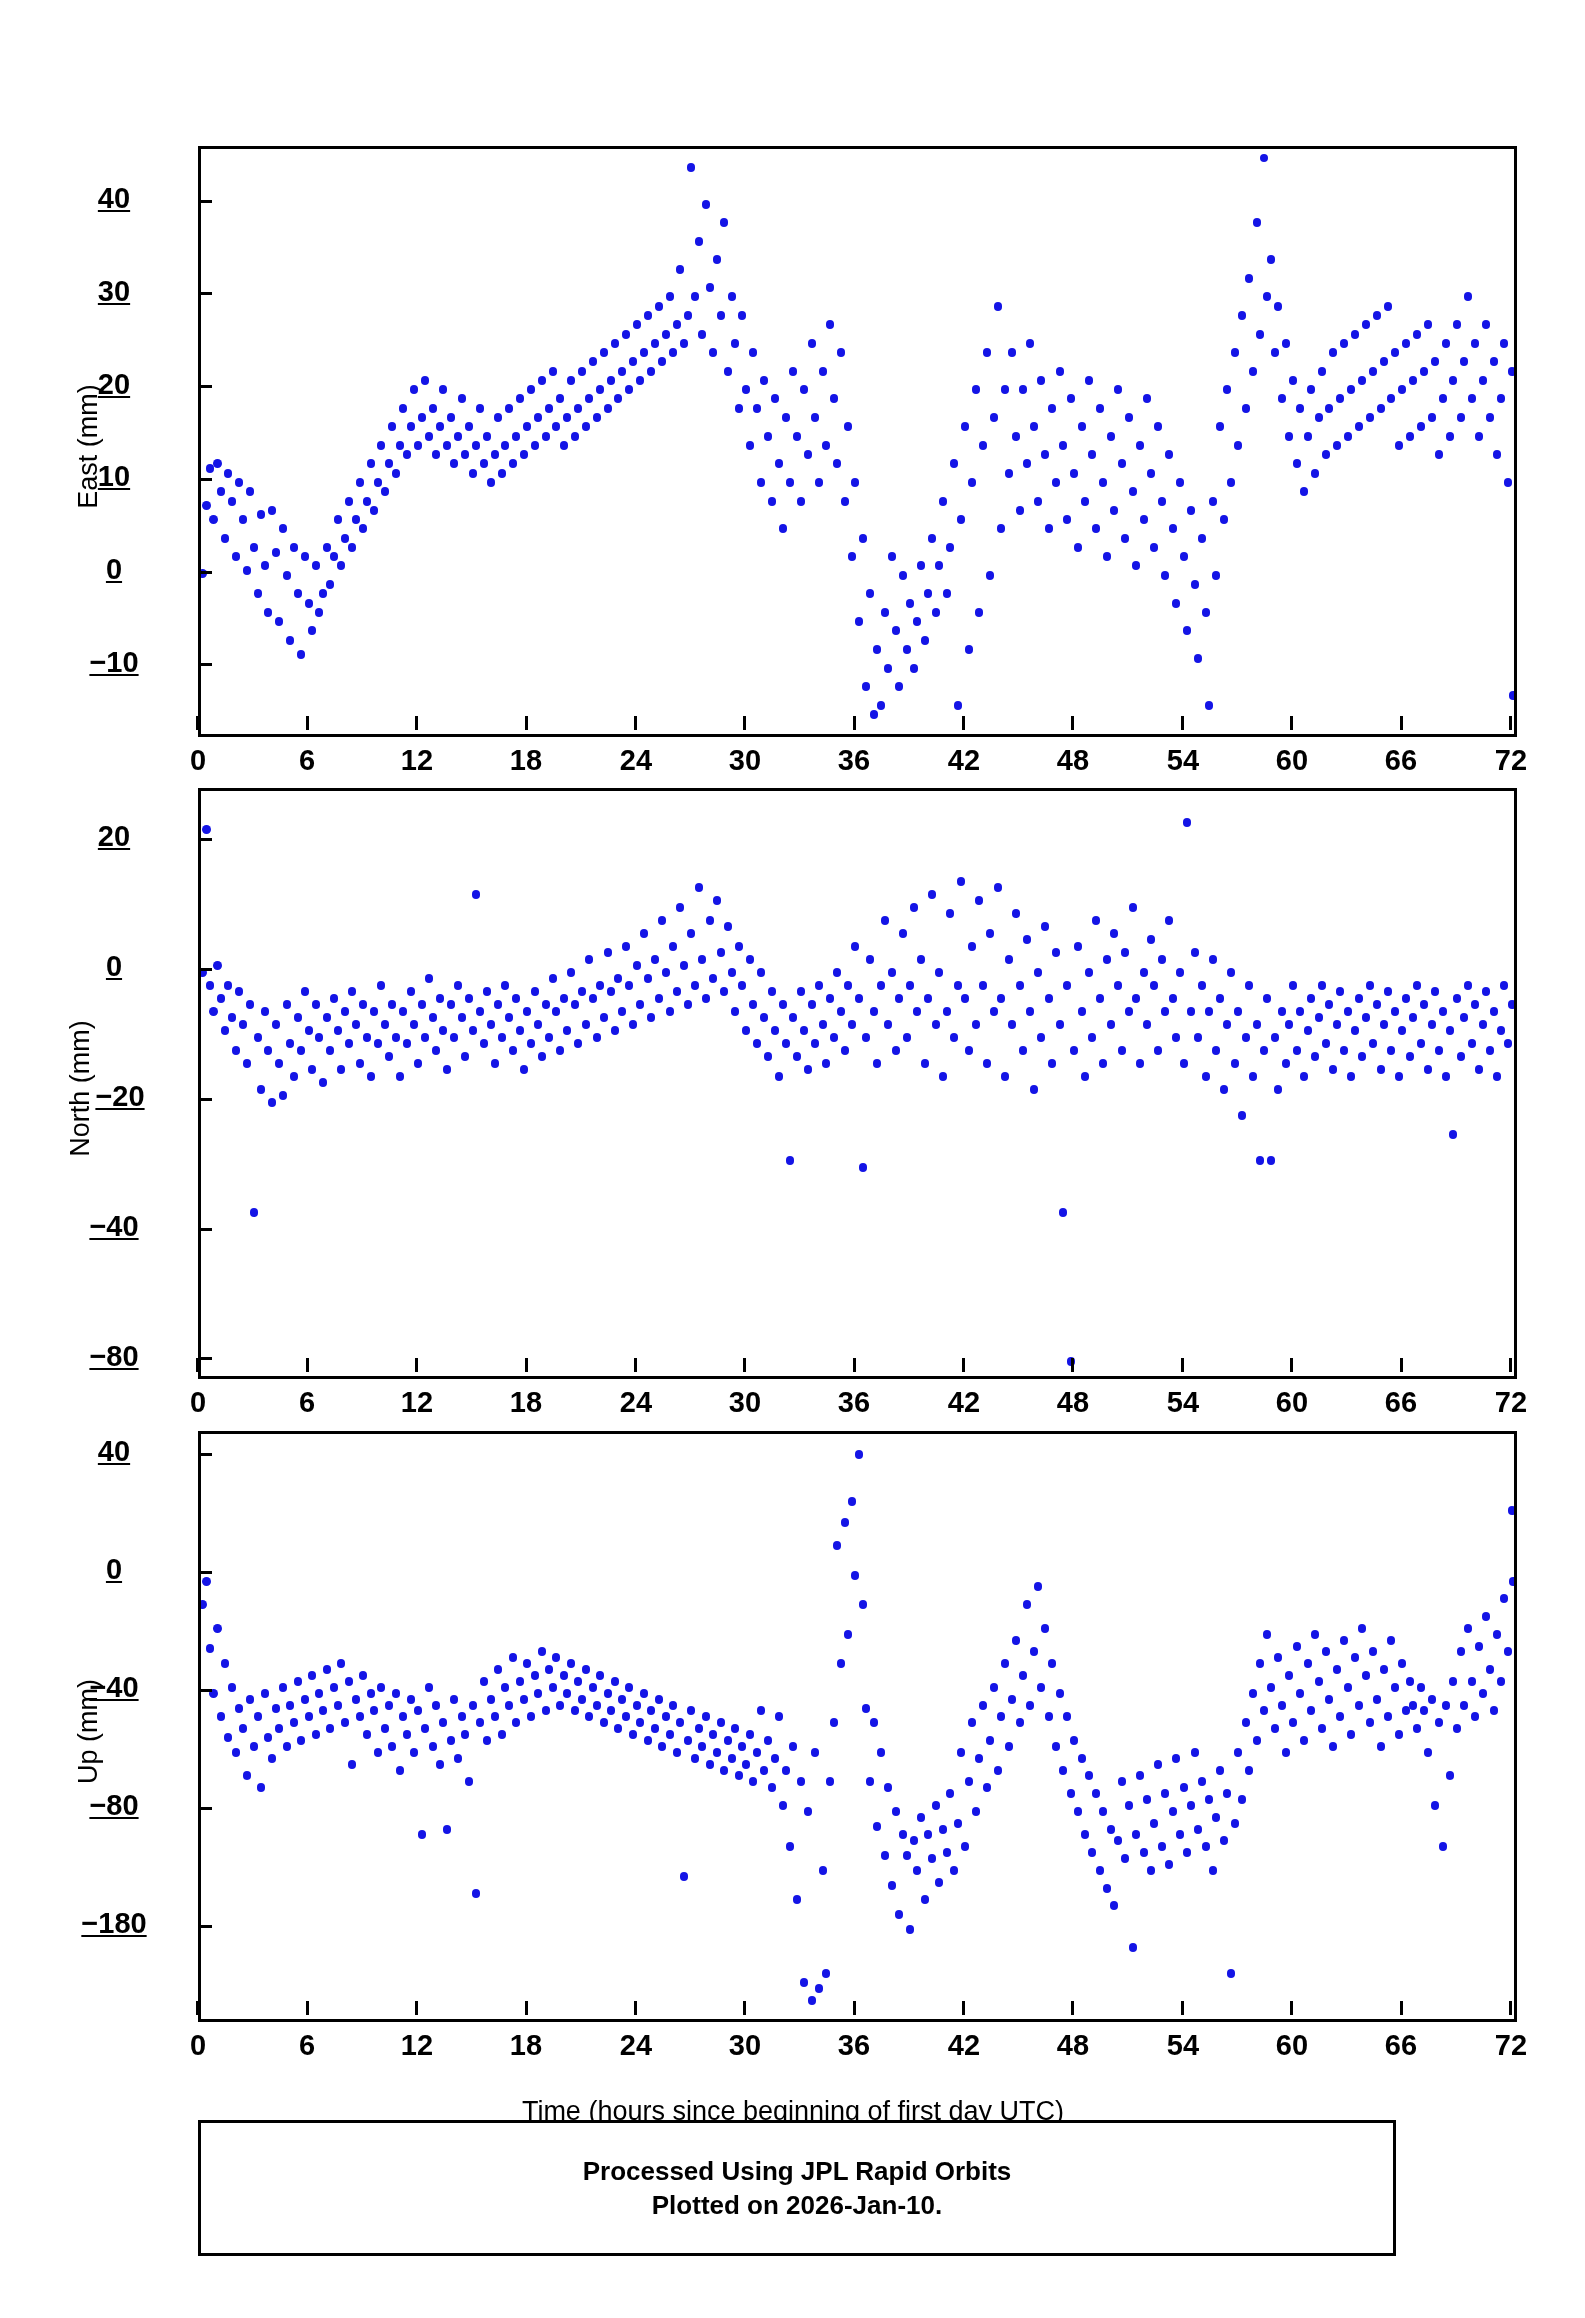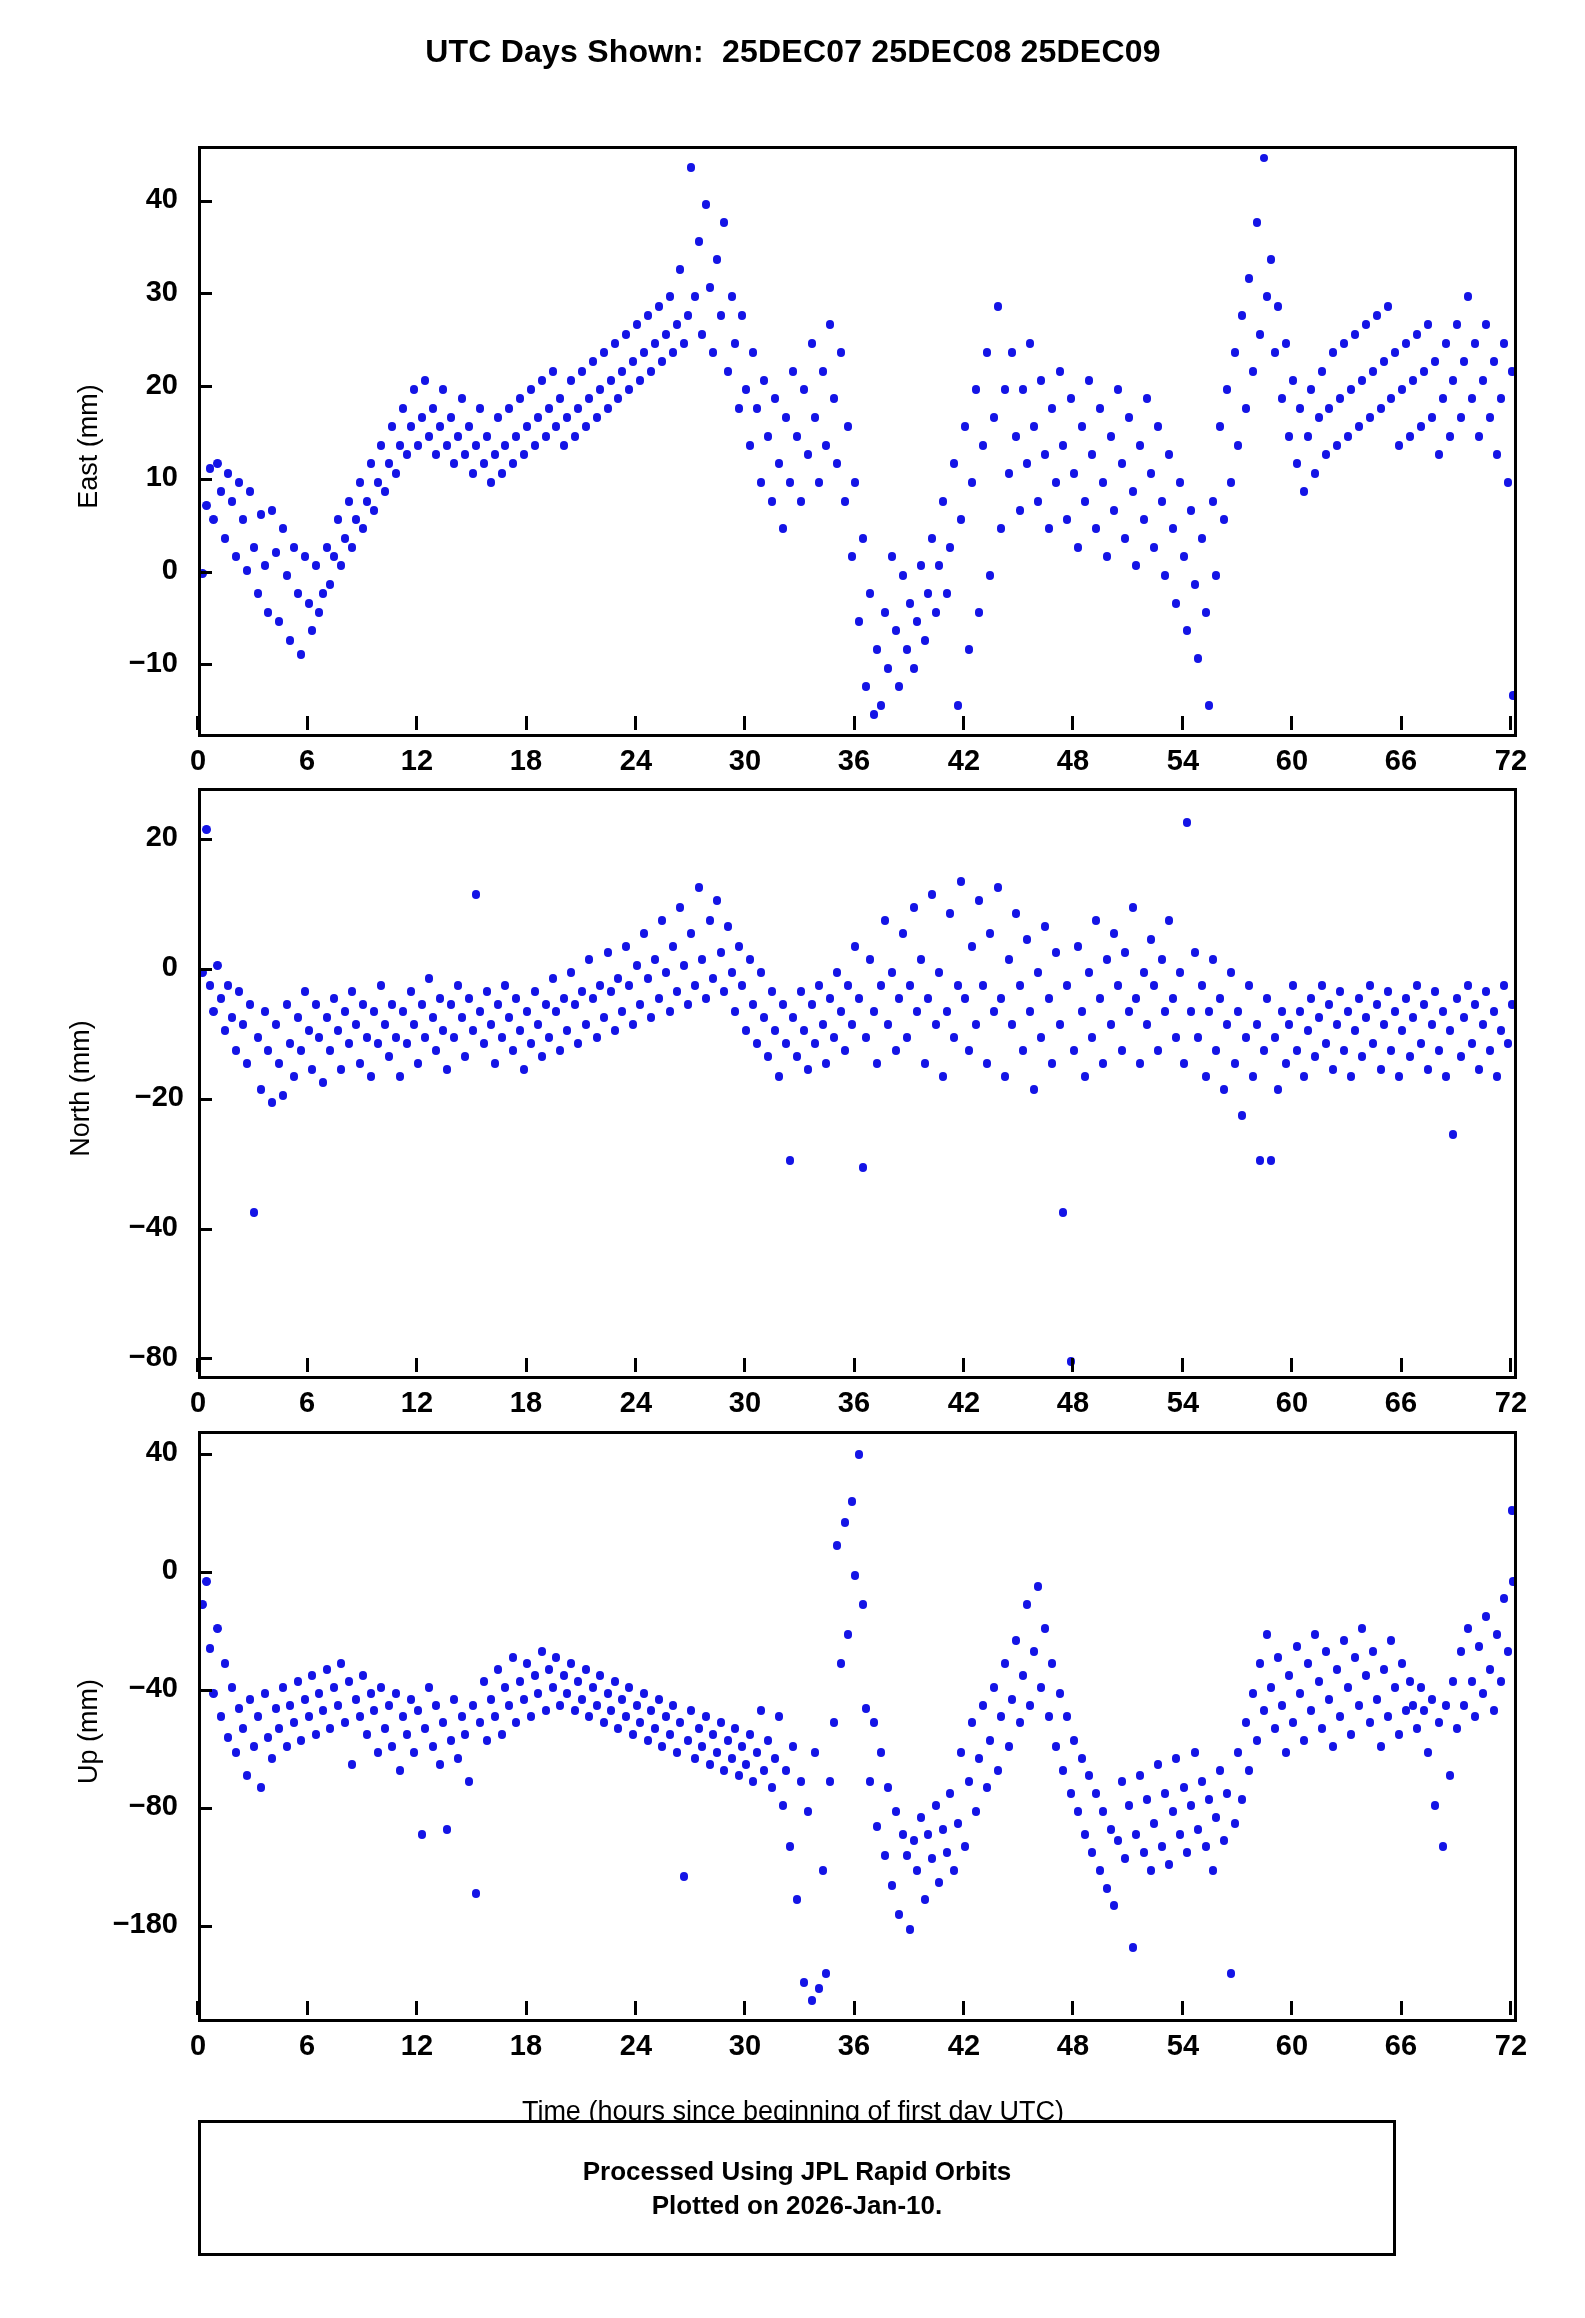--- a/index.html
+++ b/index.html
@@ -11,38 +11,37 @@
   }
   .title div{white-space:pre;}
   .panel{position:absolute;}
   .plotbox{position:absolute;border:3.2px solid #000;background:#fff;box-sizing:border-box;overflow:hidden;}
   .dot{position:absolute;width:8.8px;height:8.8px;margin-left:-4.4px;margin-top:-4.4px;border-radius:50%;background:#1414e6;}
   .ylabel{
     position:absolute;font-size:27px;font-weight:400;
     transform-origin:50% 50%;
     white-space:nowrap;
   }
-  .ytick{position:absolute;font-size:29px;font-weight:bold;text-align:right;white-space:nowrap;}
+  .ytick{position:absolute;font-size:29px;font-weight:bold;text-align:center;white-space:nowrap;text-decoration:underline;}
   .xtick{position:absolute;font-size:29px;font-weight:bold;text-align:center;white-space:nowrap;}
   .tickmark{position:absolute;background:#000;}
   .xaxis-title{position:absolute;font-size:27px;text-align:center;width:100%;}
   .footer{
     position:absolute;left:198px;top:2120px;width:1198px;height:136px;
     border:3.2px solid #000;box-sizing:border-box;background:#fff;
     display:flex;flex-direction:column;align-items:center;justify-content:center;
     font-size:26px;font-weight:bold;line-height:1.32;text-align:center;
   }
 </style>
 </head>
 <body>
 
 <div class="page">
 
   <div class="title">
-    <div>UTC Days Shown:  25DEC07 25DEC08 25DEC09</div>
   </div>
 
   <div class="panel" style="left:0;top:128px;width:1586px;height:623px;">
     <div class="plotbox" id="plot-east" style="left:198px;top:17.6px;width:1319px;height:591px;">
         <div class="dot" style="left: 1.8px; top: 425px; background: rgb(20, 20, 230);"></div>
         <div class="dot" style="left: 5.5px; top: 357px; background: rgb(20, 20, 230);"></div>
         <div class="dot" style="left: 9px; top: 320px; background: rgb(20, 20, 230);"></div>
         <div class="dot" style="left: 12.8px; top: 371px; background: rgb(20, 20, 230);"></div>
         <div class="dot" style="left: 16.4px; top: 315px; background: rgb(20, 20, 230);"></div>
         <div class="dot" style="left: 20px; top: 343px; background: rgb(20, 20, 230);"></div>

